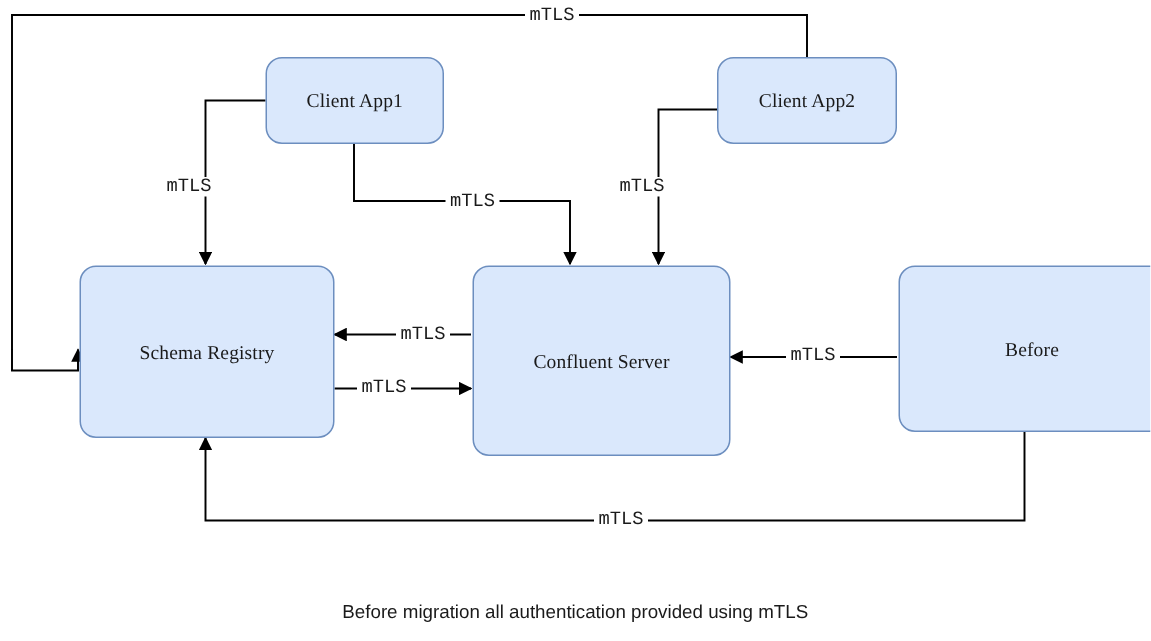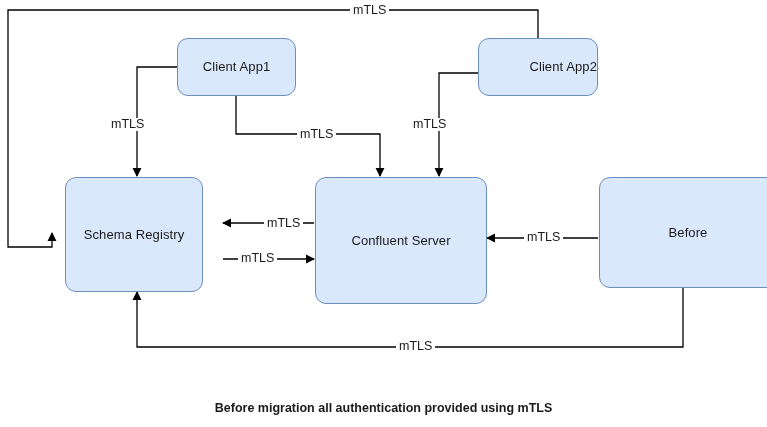--- a/index.html
+++ b/index.html
@@ -29,41 +29,41 @@
     background: #dae8fc;
     border: 1px solid #6c8ebf;
     border-radius: 11px;
     box-sizing: border-box;
     display: flex;
     align-items: center;
     justify-content: center;
     text-align: center;
   }
   .node-label {
-    font-family: Liberation Sans, sans-serif;
+    font-family: Liberation Serif, serif;
     font-size: 13px;
     color: #1a1a1a;
     line-height: 1.2;
     letter-spacing: 0.1px;
   }
   .edge-label {
     position: absolute;
-    font-family: Liberation Sans, sans-serif;
+    font-family: Liberation Mono, monospace;
     font-size: 12.5px;
     color: #1a1a1a;
     background: #ffffff;
     padding: 0 3px;
     white-space: nowrap;
     line-height: 1;
   }
   .caption {
     position: absolute;
     font-family: "Liberation Sans", sans-serif;
     font-size: 12.5px;
-    font-weight: bold;
+    font-weight: normal;
     color: #1a1a1a;
     white-space: nowrap;
     text-align: center;
     width: 100%;
     left: 0;
   }
 </style>
 </head>
 <body>
 
@@ -93,25 +93,25 @@
       <path d="M 598 238 L 487 238" marker-end="url(#arrow)"></path>
 
       <path d="M 683 288 L 683 347 L 137 347 L 137 292" marker-end="url(#arrow)"></path>
     </g>
   </svg>
 
   <div class="node-box" style="left:177px; top:38px; width:119px; height:58px;">
     <span class="node-label">Client App1</span>
   </div>
 
-  <div class="node-box" style="left:478px; top:38px; width:120px; height:58px;justify-content:flex-end;">
+  <div class="node-box" style="left:478px; top:38px; width:120px; height:58px;">
     <span class="node-label">Client App2</span>
   </div>
 
-  <div class="node-box" style="left:53px; top:177px; width:138px; height:115px;margin-left:12px;">
+  <div class="node-box" style="left:53px; top:177px; width:170px; height:115px;">
     <span class="node-label">Schema Registry</span>
   </div>
 
   <div class="node-box" style="left:315px; top:177px; width:172px; height:127px;">
     <span class="node-label">Confluent Server</span>
   </div>
 
   <div class="node-box" style="left:599px; top:177px; width:178px; height:111px;">
     <span class="node-label">Before</span>
   </div>

